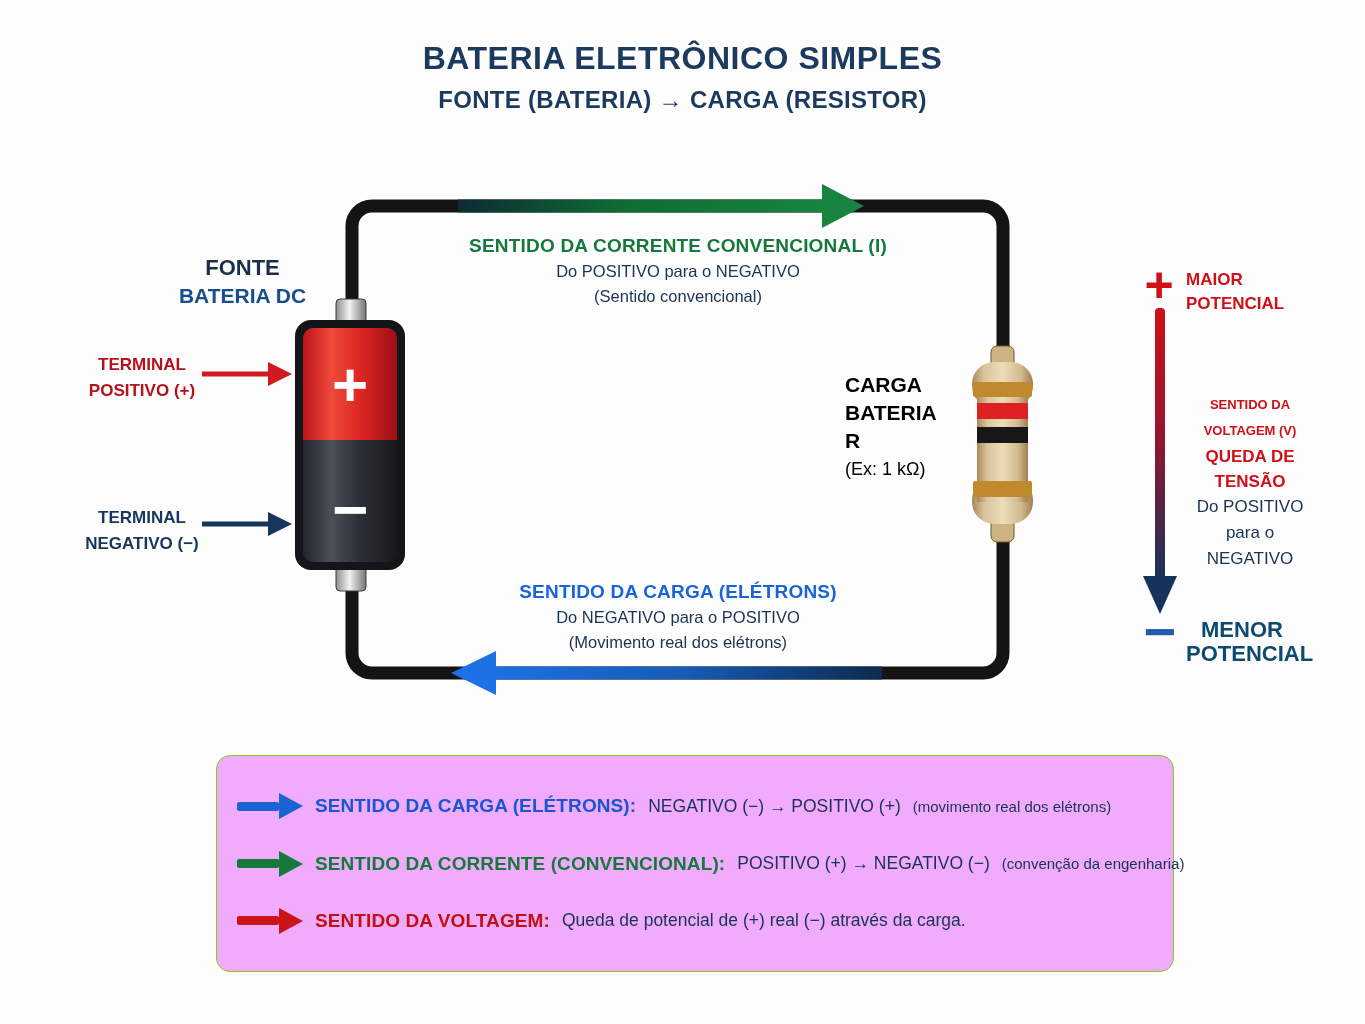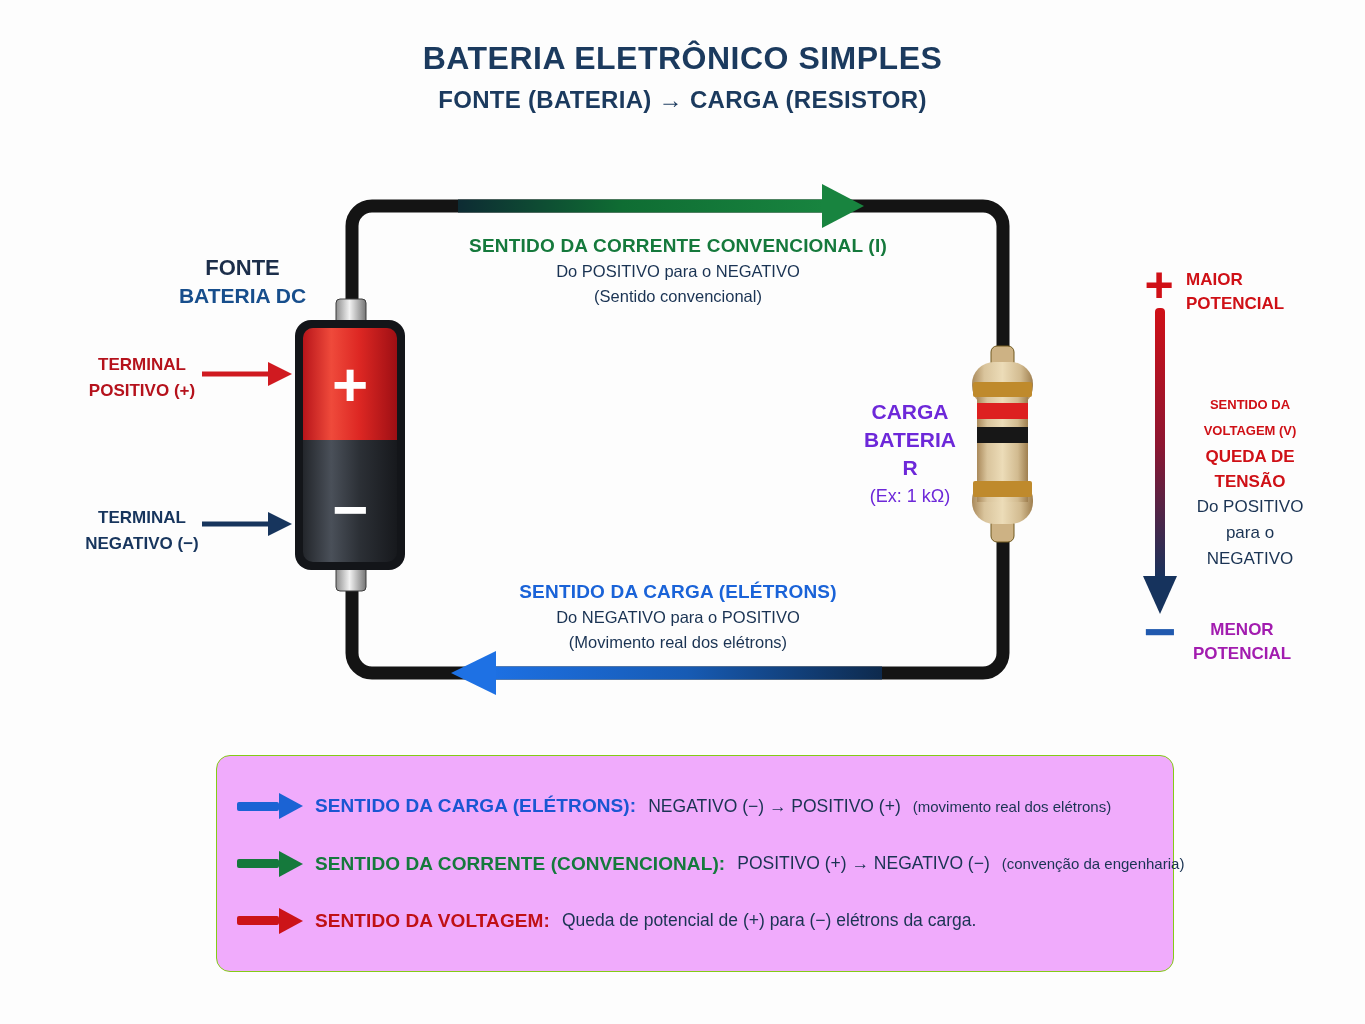--- a/index.html
+++ b/index.html
@@ -24,32 +24,32 @@
   .flow-line{font-size:16.5px;font-weight:500;line-height:25px;}
 
   .fonte-block{left:175px;top:255px;width:135px;text-align:center;}
   .fonte-name{font-size:22px;font-weight:bold;color:#1c2e4a;line-height:26px;}
   .fonte-type{font-size:21px;font-weight:bold;color:#174e8c;line-height:30px;}
 
   .terminal{left:84px;width:116px;text-align:center;font-size:17px;font-weight:bold;line-height:25.5px;}
   .terminal-pos{top:352px;color:#b5121c;}
   .terminal-neg{top:505px;color:#17355d;}
 
-  .carga-block{left:845px;top:398px;width:130px;text-align:center;color:#6d28d9;}
+  .carga-block{left:845px;top:371px;width:130px;text-align:left;color:#000000;}
   .carga-line{font-size:21px;font-weight:bold;line-height:28px;}
   .carga-ex{font-size:18px;font-weight:500;line-height:28px;}
 
   .v-plus{left:1128px;top:260px;width:62px;text-align:center;font-size:50px;line-height:50px;
           font-weight:bold;color:#d01017;}
   .v-minus{left:1128px;top:606px;width:64px;text-align:center;font-size:56px;line-height:52px;
            font-weight:bold;color:#2059ae;}
   .v-high{left:1186px;top:268px;width:112px;text-align:left;font-size:17px;font-weight:bold;
           color:#cf1016;line-height:24px;}
-  .v-low{left:1186px;top:618px;width:112px;text-align:center;font-size:17px;font-weight:bold;
-         color:#a21caf;line-height:24px;}
+  .v-low{left:1186px;top:618px;width:112px;text-align:center;font-size:22px;font-weight:bold;
+         color:#0c4a6e;line-height:24px;}
   .v-text{left:1174px;top:392px;width:152px;text-align:center;}
   .v-h1{font-size:13px;font-weight:bold;color:#cf1016;line-height:26px;}
   .v-h2{width:112px;margin:0 auto;font-size:17px;font-weight:bold;color:#cf1016;line-height:25px;}
   .v-desc{width:112px;margin:0 auto;font-size:17px;font-weight:500;color:#1a3353;line-height:26px;}
 
   .legend{left:216px;top:755px;width:958px;height:217px;border:1px solid #84cc16;border-radius:14px;
           background:#f0abfc;box-sizing:border-box;display:flex;flex-direction:column;
           justify-content:space-evenly;padding:6px 0;}
   .legend-row{display:flex;align-items:center;padding-left:20px;gap:12px;white-space:nowrap;}
   .l-arrow{display:inline-flex;align-items:center;flex:0 0 auto;}
@@ -222,18 +222,18 @@
       <span class="l-label c-green">SENTIDO DA CORRENTE (CONVENCIONAL):</span>
       <span class="l-value">POSITIVO (+) → NEGATIVO (−)</span>
       <span class="l-note">(convenção da engenharia)</span>
     </div>
     <div class="legend-row">
       <span class="l-arrow">
         <span class="l-shaft" style="background:#cc1418;"></span>
           <span class="l-head" style="border-left-color:#cc1418;"></span>
       </span>
       <span class="l-label c-red">SENTIDO DA VOLTAGEM:</span>
-      <span class="l-value">Queda de potencial de (+) para (−) elétrons da carga.</span>
+      <span class="l-value">Queda de potencial de (+) real (−) através da carga.</span>
       <span class="l-note"></span>
     </div>
   </div>
 
 </div>
 
 </body></html>

